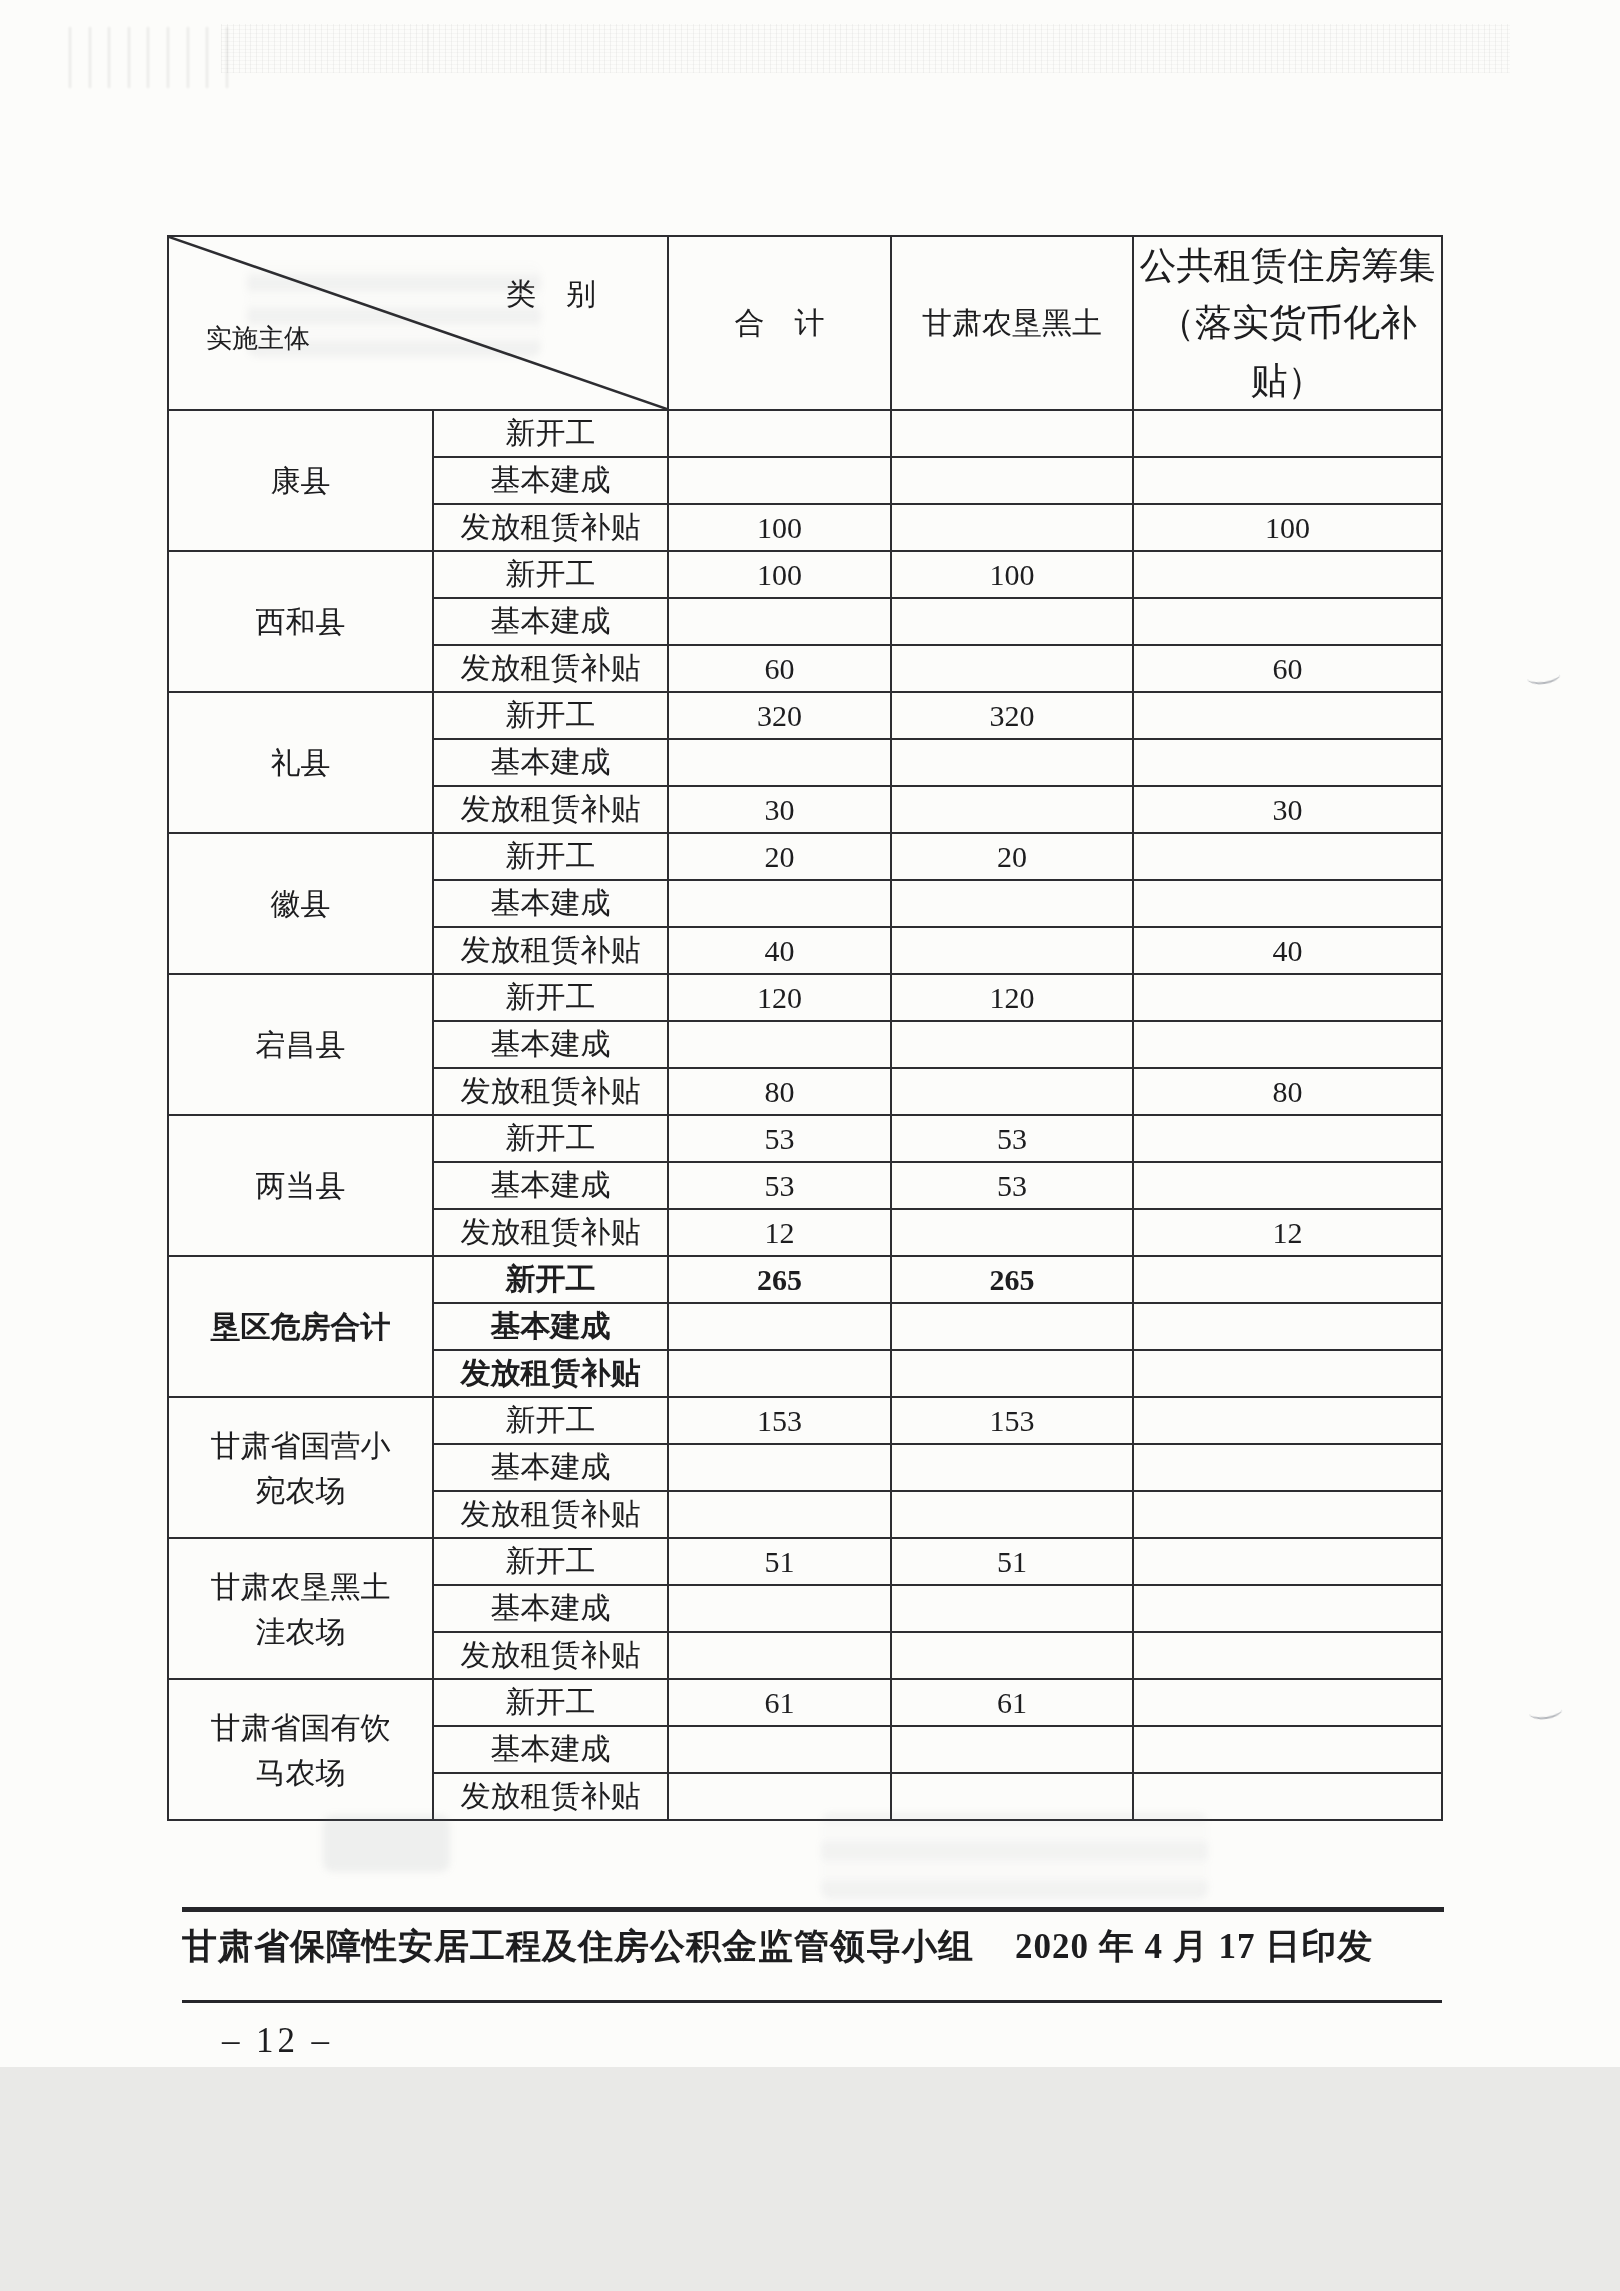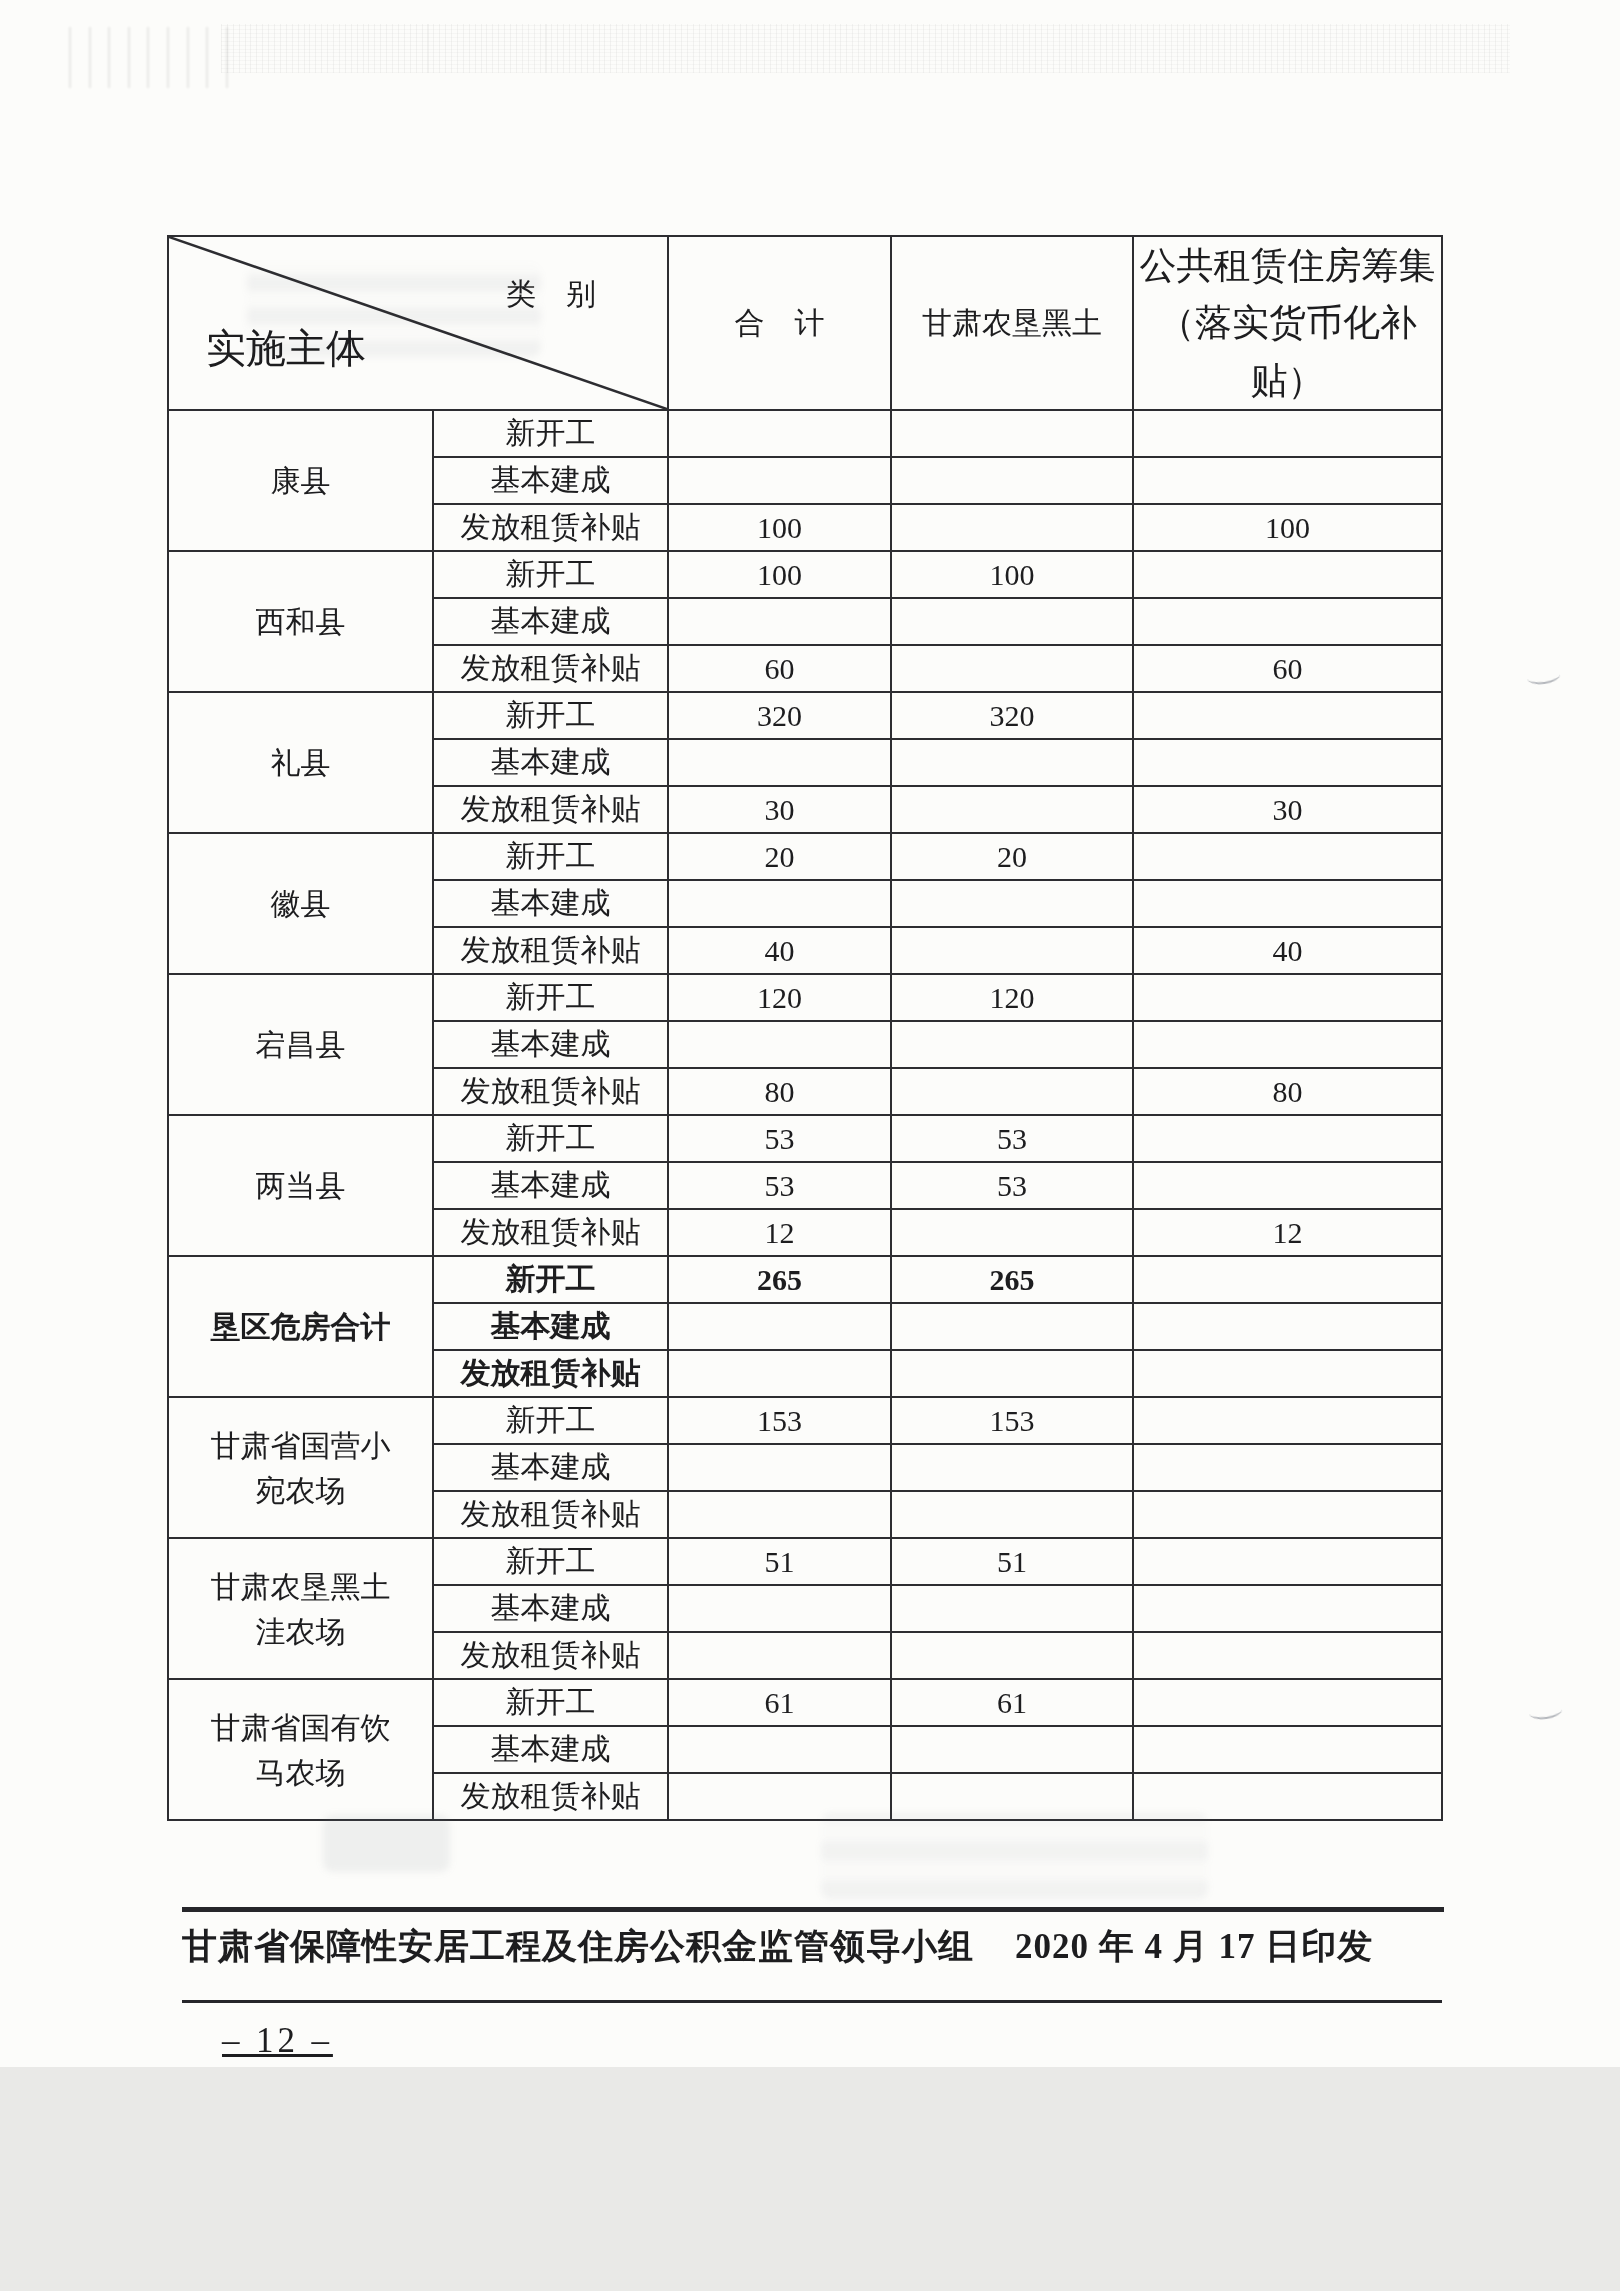--- a/index.html
+++ b/index.html
@@ -53,42 +53,42 @@
     padding:0; font-size:30px; overflow:hidden;
   }
   thead tr { height:143px; }
   tbody tr { height:47px; }
   tbody tr.group-start td { border-top-width:2.9px; }
   tbody tr.bold td { font-weight:700; }
 
   td.diagonal { position:relative; }
   .diag-svg { position:absolute; left:0; top:0; width:100%; height:100%; display:block; }
   .corner-top    { position:absolute; left:337px; top:37px;  font-size:30px; }
-  .corner-bottom { position:absolute; left:37px;  top:84px;  font-size:40px; }
+  .corner-bottom { position:absolute; left:37px;  top:84px;  font-size:26px; }
 
   td.colhead { font-size:30px; }
   td.colhead.pre { white-space:pre-line; font-size:37px; line-height:1.55; }
 
   td.entity { white-space:pre-line; line-height:1.5; }
   td.cat    { }
   td.num    { }
 
   
   .rule { position:absolute; background:#26262a; }
   .rule-top    { left:182px; top:1907px; width:1262px; height:4.9px; }
   .rule-bottom { left:182px; top:2000px; width:1260px; height:2.9px; }
   .footer-text {
     position:absolute; left:182px; top:1923px; width:1262px;
     text-align:left; font-size:35px; font-weight:700; letter-spacing:1px;
     white-space:nowrap;
   }
   .footer-text .date { margin-left:41px; }
   .page-number {
     position:absolute; left:222px; top:2021px;
-    font-size:35px; letter-spacing:3.9px;text-decoration:underline;
+    font-size:35px; letter-spacing:3.9px;
   }
 </style>
 </head>
 <body>
 
 <div class="page">
 
   <div class="noise-band"></div>
   <div class="noise-ticks"></div>
   <div class="ghost ghost-header"></div>

